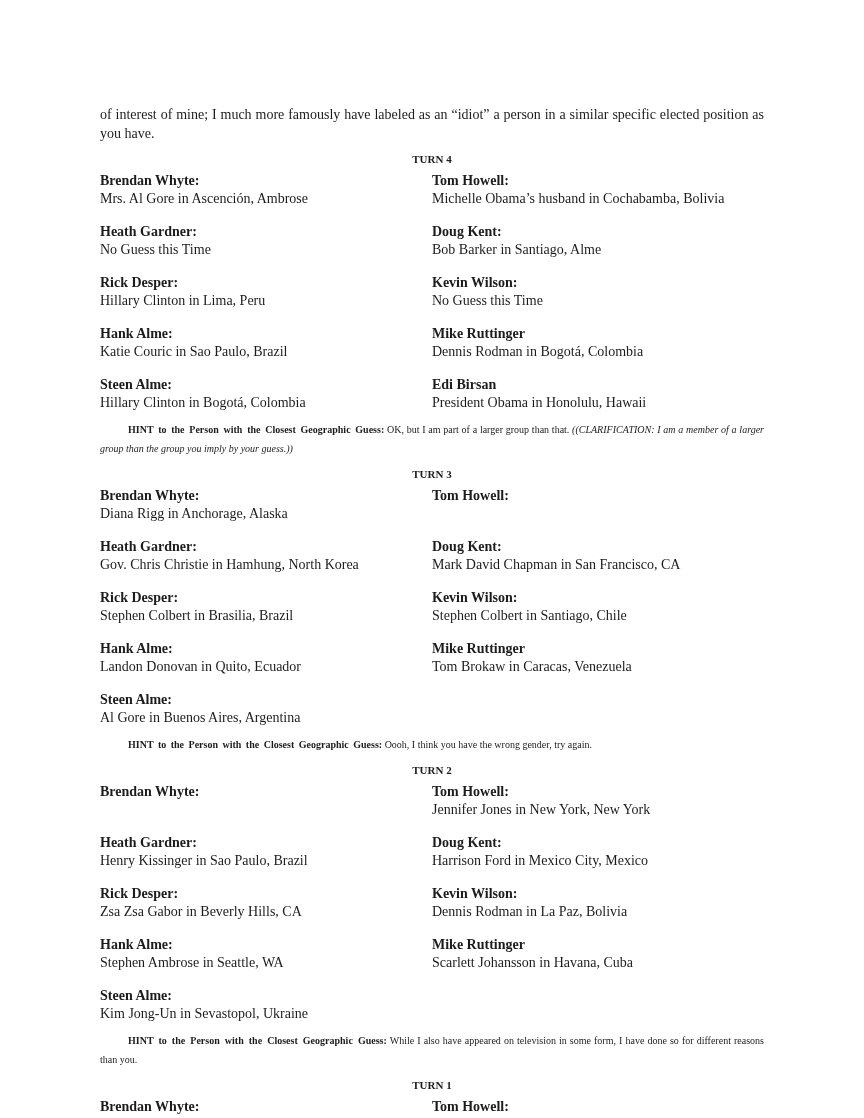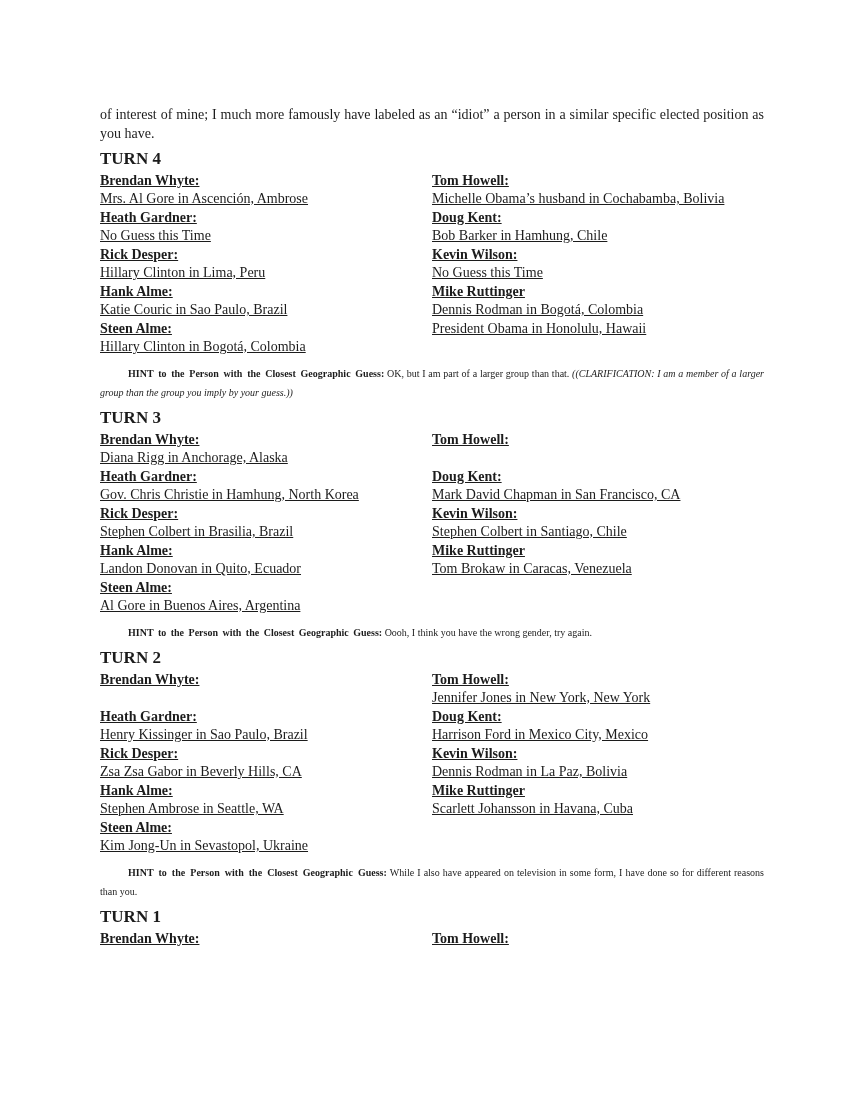--- a/index.html
+++ b/index.html
@@ -18,29 +18,29 @@
     margin-top: 8px;
   }
   .intro {
     font-size: 14px;
     line-height: 19px;
     text-align: justify;
     margin: 0 0 4px 0;
   }
   .turn-title {
     font-weight: bold;
-    font-size: 17px;
+    font-size: 11px;
     line-height: 18px;
+    text-align: center;
     margin: 7px 0 4px 0;
   }
   .entries {
     display: grid;
     grid-template-columns: 332px 332px;
-    row-gap: 1px;
-    text-decoration: underline;
+    row-gap: 15px;
   }
   .entry {
     font-size: 14px;
     line-height: 18px;
   }
   .entry .name { font-weight: bold; }
   .hint {
     font-size: 10px;
     line-height: 19px;
     text-align: justify;
@@ -66,21 +66,21 @@
     <div class="entry">
       <div class="name">Tom Howell:</div>
       <div class="guess">Michelle Obama’s husband in Cochabamba, Bolivia</div>
     </div>
     <div class="entry">
       <div class="name">Heath Gardner:</div>
       <div class="guess">No Guess this Time</div>
     </div>
     <div class="entry">
       <div class="name">Doug Kent:</div>
-      <div class="guess">Bob Barker in Hamhung, Chile</div>
+      <div class="guess">Bob Barker in Santiago, Alme</div>
     </div>
     <div class="entry">
       <div class="name">Rick Desper:</div>
       <div class="guess">Hillary Clinton in Lima, Peru</div>
     </div>
     <div class="entry">
       <div class="name">Kevin Wilson:</div>
       <div class="guess">No Guess this Time</div>
     </div>
     <div class="entry">
@@ -89,20 +89,21 @@
     </div>
     <div class="entry">
       <div class="name">Mike Ruttinger</div>
       <div class="guess">Dennis Rodman in Bogotá, Colombia</div>
     </div>
     <div class="entry">
       <div class="name">Steen Alme:</div>
       <div class="guess">Hillary Clinton in Bogotá, Colombia</div>
     </div>
     <div class="entry">
+      <div class="name">Edi Birsan</div>
       <div class="guess">President Obama in Honolulu, Hawaii</div>
     </div>
   </div>
   <p class="hint">
     <span class="lead">HINT to the Person with the Closest Geographic Guess:</span>
     <span>OK, but I am part of a larger group than that.</span>
     <span class="clar">((CLARIFICATION: I am a member of a larger group than the group you imply by your guess.))</span>
   </p>
 
   <div class="turn-title">TURN 3</div>

